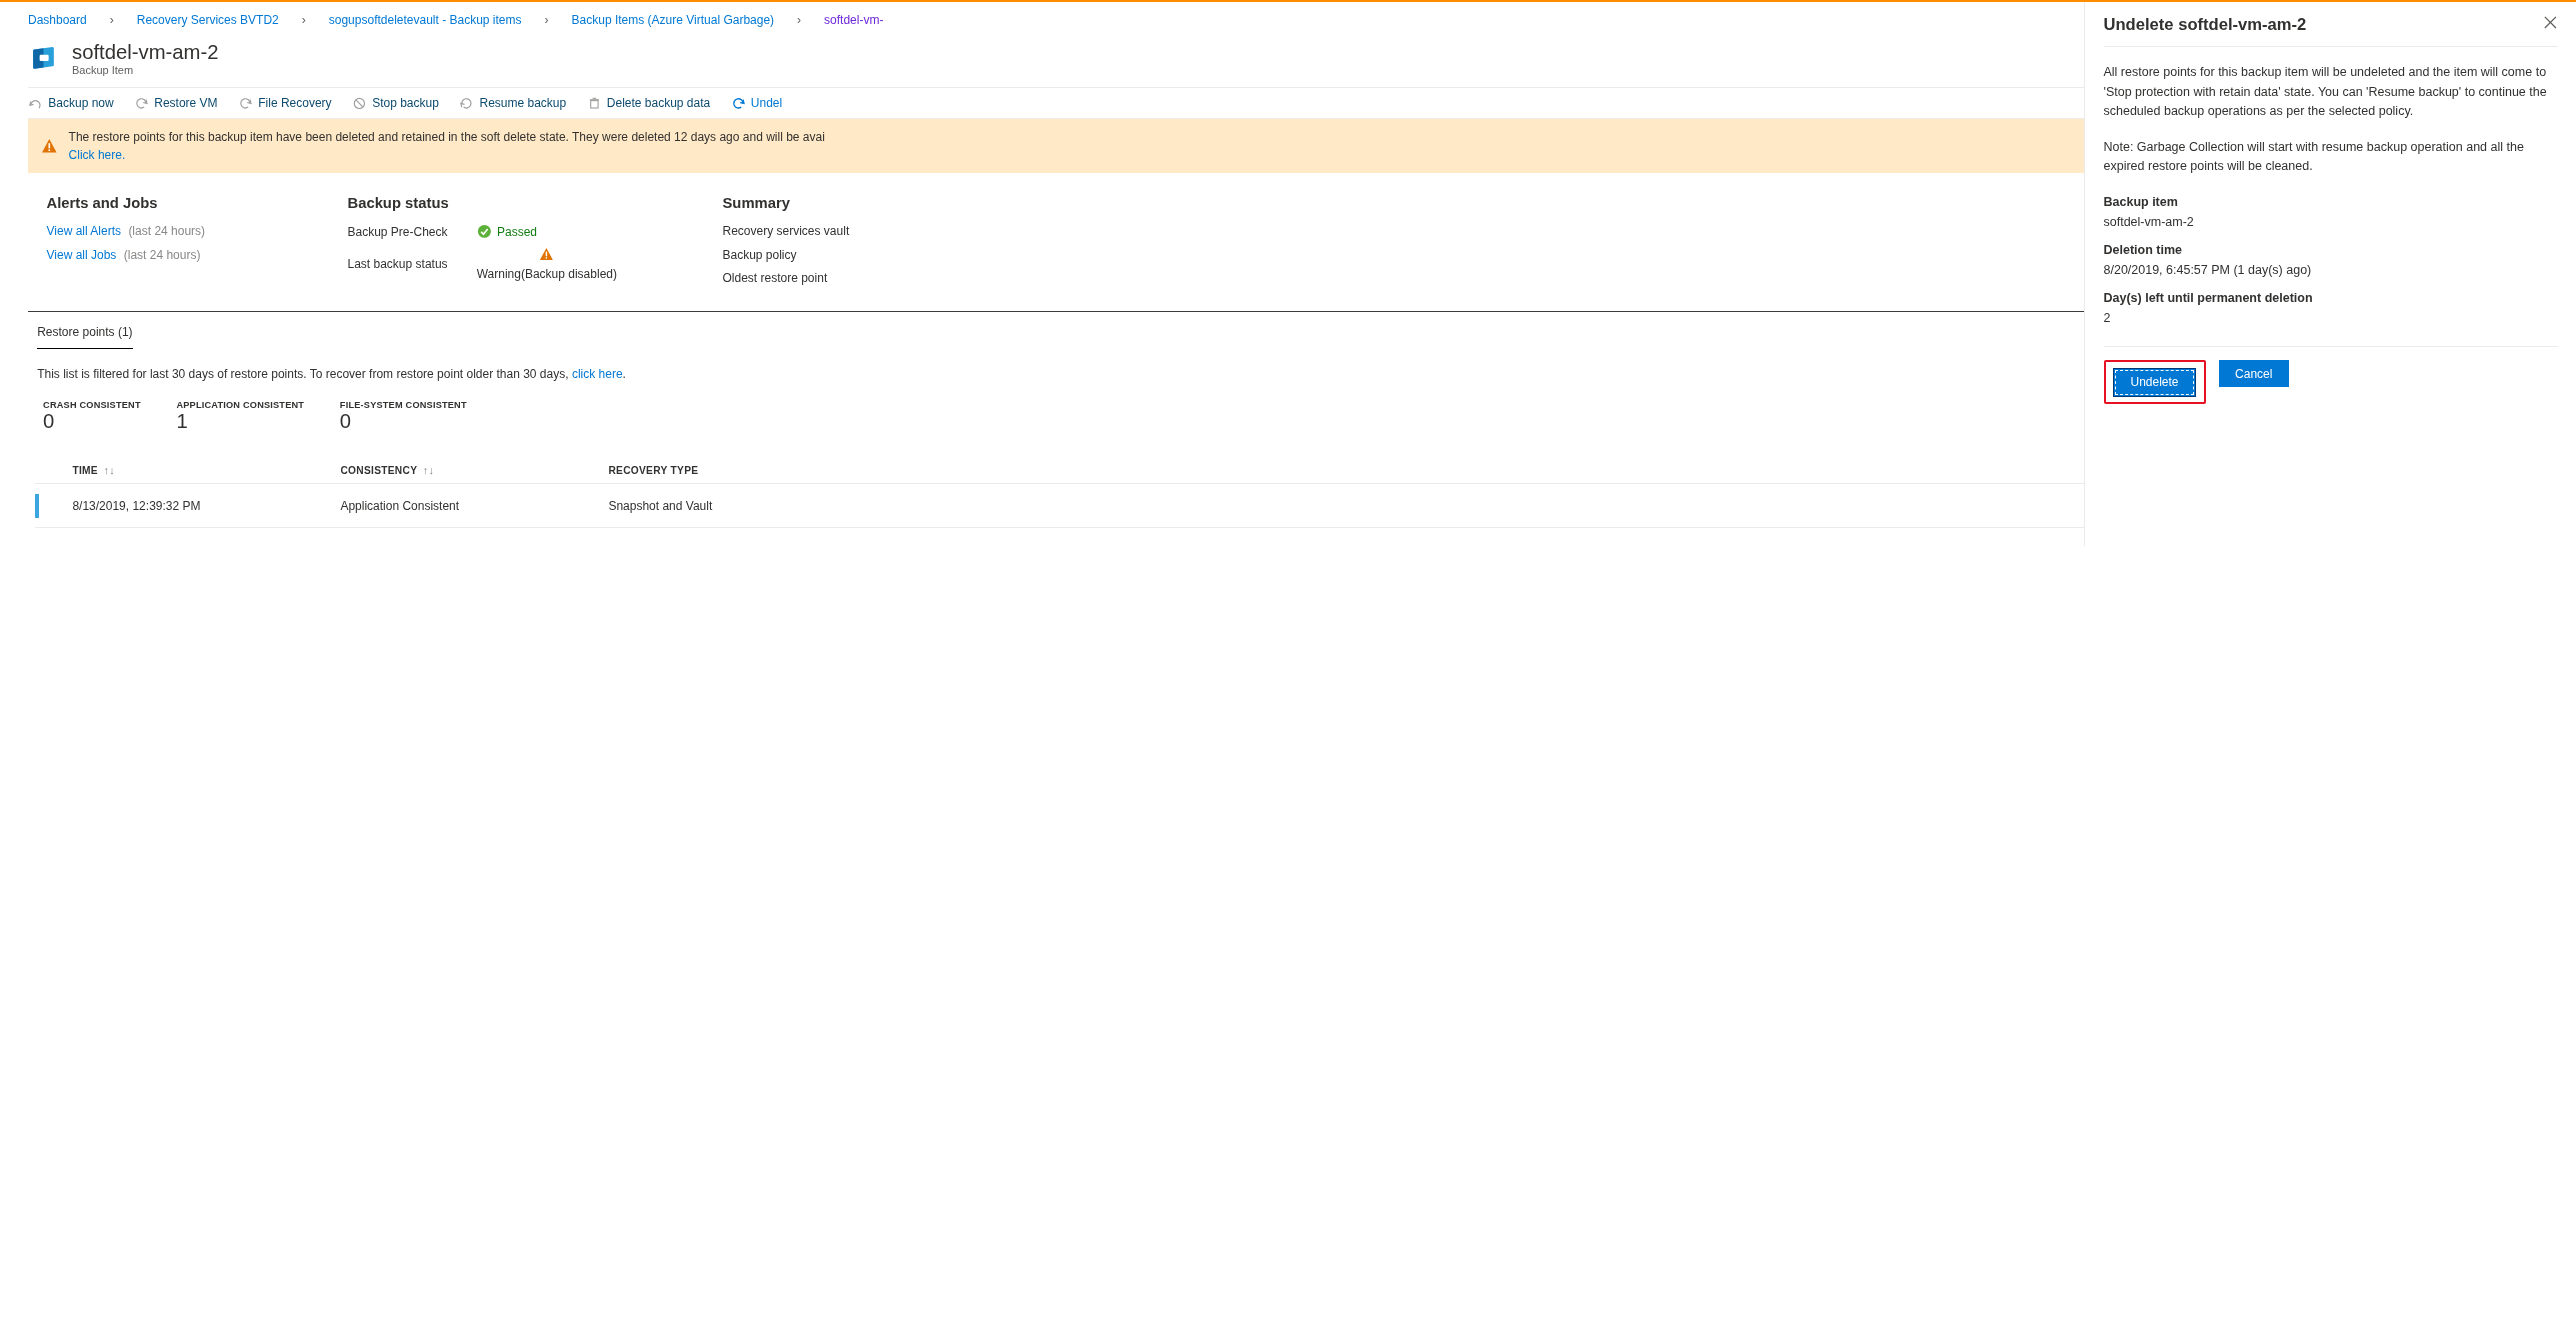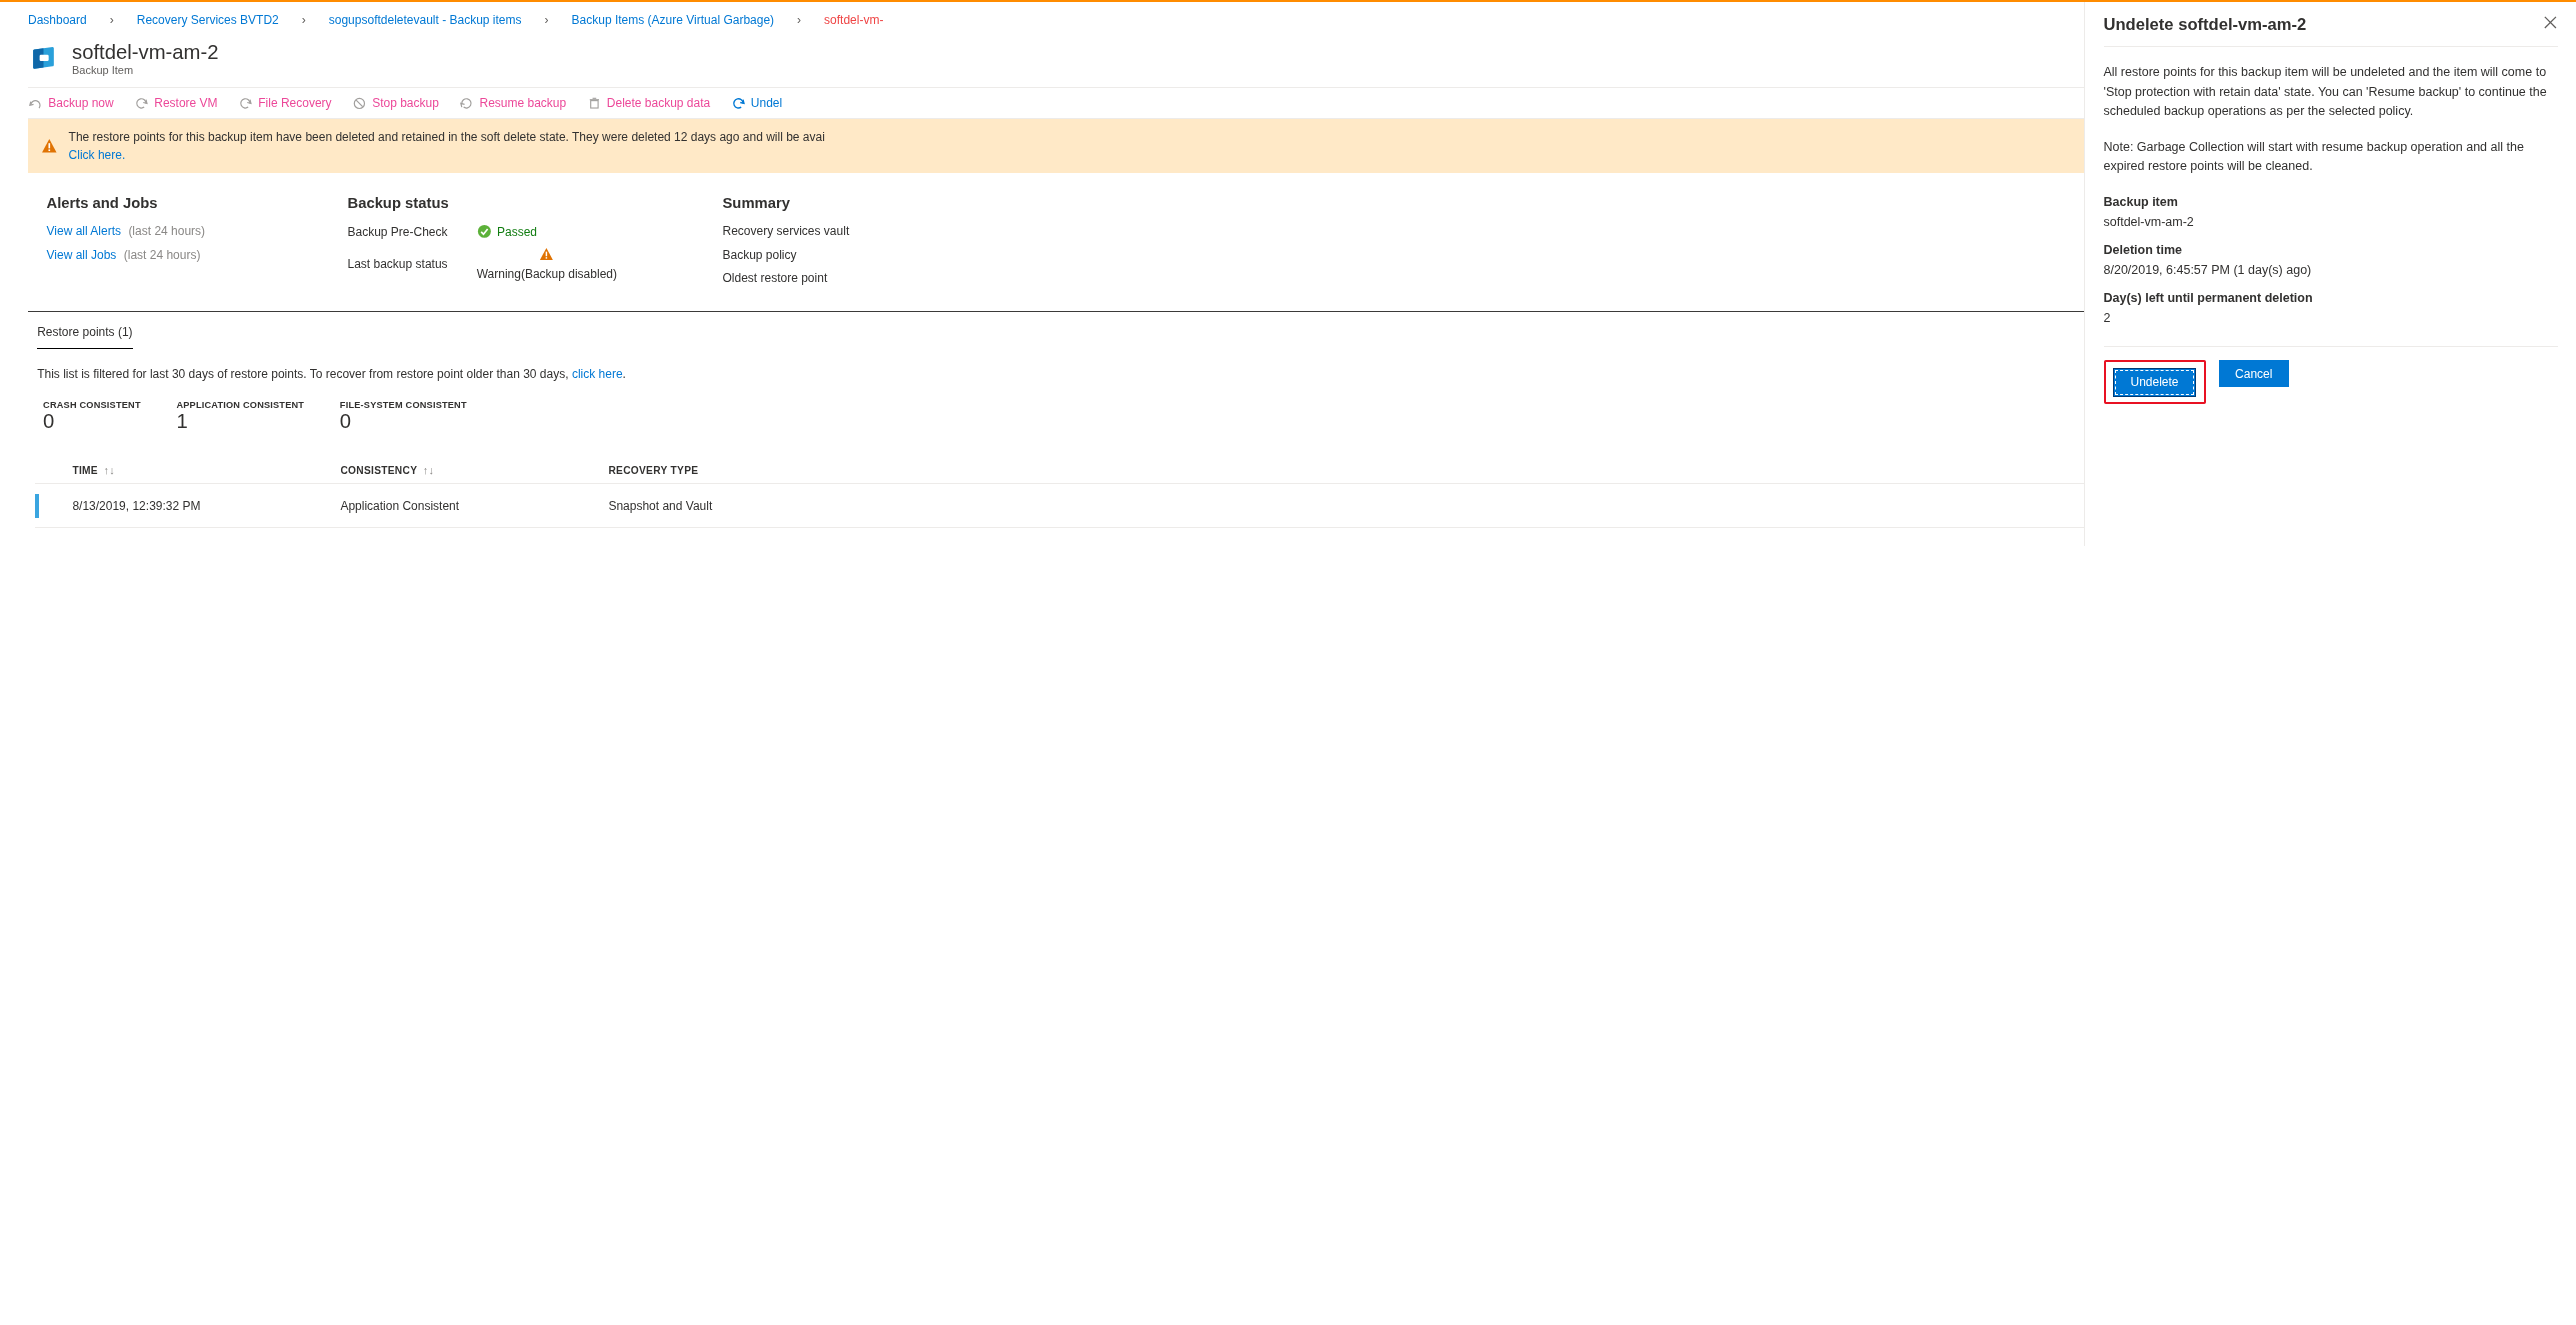--- a/index.html
+++ b/index.html
@@ -2,27 +2,27 @@
 <html style="font-size:14.8px"><head>
 <meta charset="utf-8">
 <style>
 * { box-sizing: border-box; margin: 0; padding: 0; }
 body { font-family: "Segoe UI", Arial, sans-serif; font-size: 12px; color: #323130; background: #fff; }
 .top-orange-bar { height: 1.8px; background: #ff8c00; }
 .page-container { position: relative; padding: 9.2px 28px 0 28px; }
 .breadcrumb { display: flex; align-items: center; gap: 23px; padding: 1.8px 0 9.2px 0; }
 .breadcrumb a { color: #0078d4; text-decoration: none; cursor: pointer; }
 .breadcrumb .sep { color: #605e5c; }
-.breadcrumb .current { color: #ef4444; }
+.breadcrumb .current { color: #6d28d9; }
 .title-row { display: flex; align-items: center; gap: 13px; padding: 5.5px 0 11px 0; }
 .title-icon svg { width: 31px; height: 31px; }
 .title-text .title { font-size: 20.3px; font-weight: 400; }
 .title-text .subtitle { font-size: 11px; color: #605e5c; }
 .toolbar { display: flex; align-items: center; gap: 20.3px; padding: 7.4px 0; border-top: 0.9px solid #edebe9; }
-.toolbar-item { display: flex; align-items: center; gap: 5.5px; color: #ec4899; cursor: default; }
+.toolbar-item { display: flex; align-items: center; gap: 5.5px; color: #0c4a6e; cursor: default; }
 .toolbar-item.active { color: #0078d4; cursor: pointer; }
 .toolbar-item .icon { width: 14.8px; height: 14.8px; display: inline-block; }
 .alert-bar { display: flex; align-items: center; gap: 11px; background: #ffe9c7; padding: 9.2px 13px; border-top: 0.9px solid #edebe9; }
 .alert-icon { color: #e07303; }
 .alert-text { color: #323130; line-height: 1.5; }
 .alert-text a { color: #0078d4; text-decoration: none; cursor: pointer; }
 .section-grid { display: grid; grid-template-columns: 277px 351px 1fr; gap: 24px; padding: 22px 18.5px 7.4px 18.5px; }
 .sect-title { font-size: 14.8px; font-weight: 600; margin-bottom: 13px; }
 .row-link { display: flex; align-items: center; gap: 7.4px; margin-bottom: 9.2px; }
 .link-blue { color: #0078d4; text-decoration: none; cursor: pointer; }

